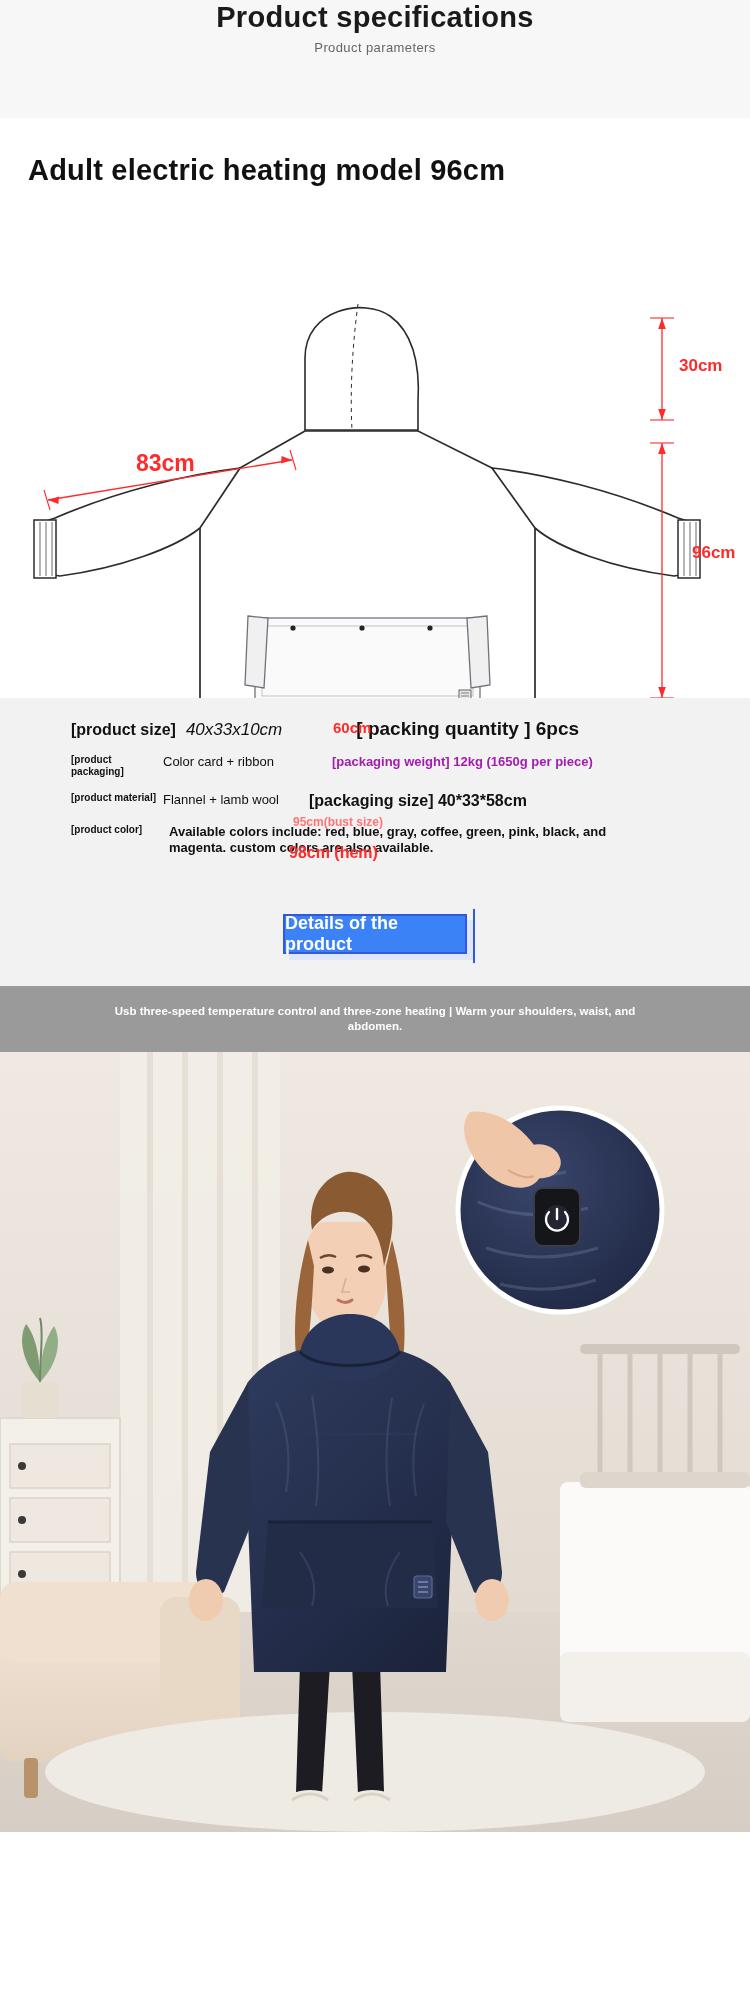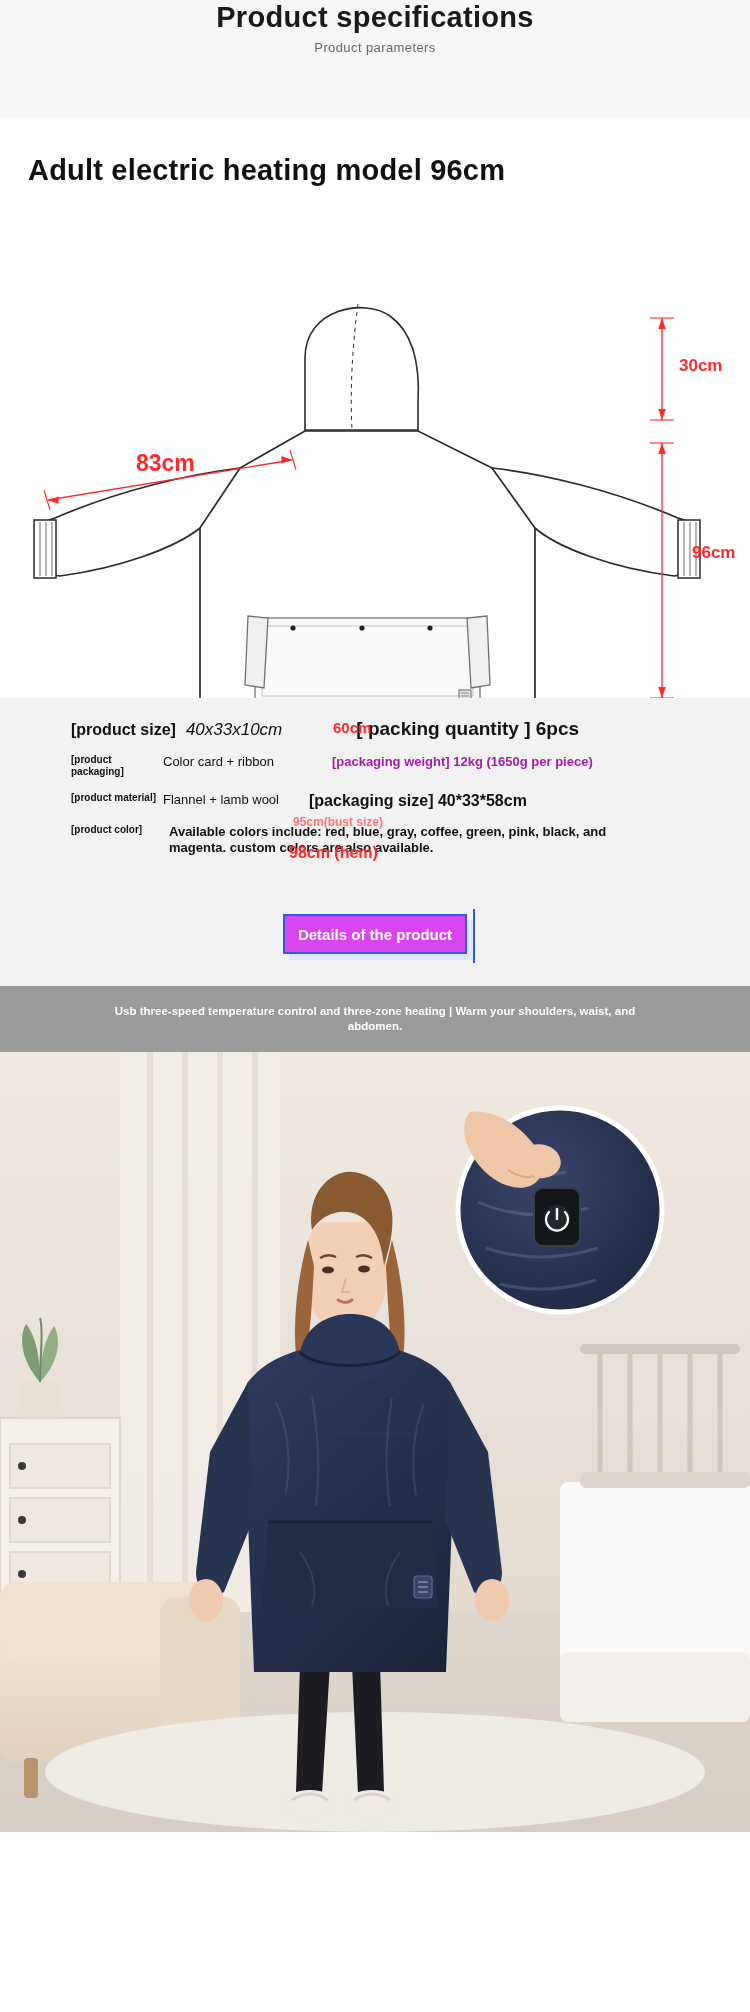--- a/index.html
+++ b/index.html
@@ -65,23 +65,23 @@
   .colors-text { font-size: 13px; font-weight: bold; color: #111; line-height: 16px; margin-left: 6px; max-width: 480px; }
 
   
   .details-wrap {
     width: 750px; height: 104px; background: #f2f2f2;
     display: flex; align-items: center; justify-content: center;
   }
   .details-btn {
     position: relative;
     width: 184px; height: 40px;
-    background: #d946ef;
+    background: #3b82f6;
     border: 2px solid #2f5ae0;
-    color: #fff; font-size: 15px; font-weight: bold;
+    color: #fff; font-size: 18px; font-weight: bold;
     display: flex; align-items: center; justify-content: center;
     box-shadow: 6px 6px 0 0 #dfe6fb;
   }
   .details-btn::after {
     content: ""; position: absolute; right: -10px; top: -7px;
     width: 10px; height: 54px; background: transparent;
     border-right: 2px solid #2f5ae0;
   }
 
   

